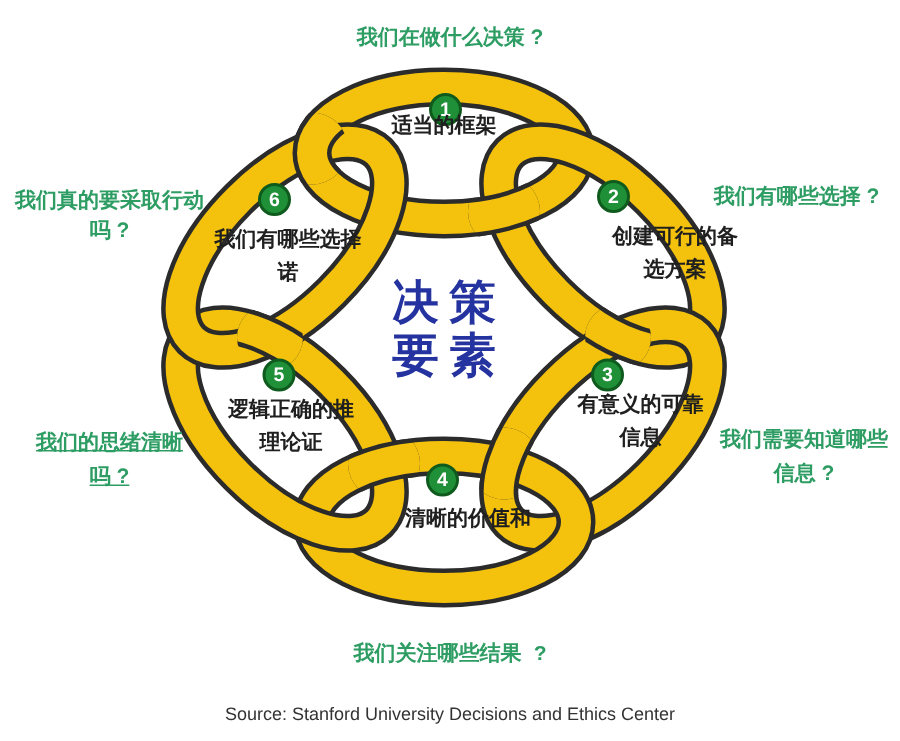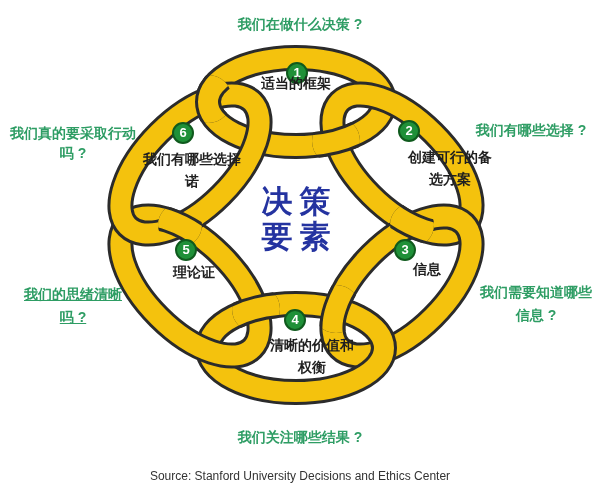--- a/index.html
+++ b/index.html
@@ -33,21 +33,21 @@
   .i3{left:377px;top:258px;width:100px;}
   .i4{left:256px;top:334px;width:112px;}
   .i5{left:139px;top:261px;width:110px;}
   .i6{left:136px;top:148px;width:112px;}
   .item span, .q span{display:block;text-align:center;}
   
   .q{font-size:14px;font-weight:bold;color:#2E9D64;line-height:21px;}
   .q-top{left:150px;top:14px;width:300px;text-align:center;}
   .q-right-top{left:464px;top:120px;width:134px;}
   .q-right-bottom{left:472px;top:281px;width:128px;line-height:23px;}
-  .q-bottom{left:150px;top:427px;width:300px;text-align:center;}
+  .q-bottom{left:150px;top:427px;width:300px;text-align:center;font-family:Liberation Mono, monospace;}
   .q-left-top{left:7px;top:123px;width:132px;line-height:20px;}
   .q-left-bottom{left:11px;top:283px;width:124px;line-height:23px;text-decoration:underline;}
   .source{left:0;top:469px;width:600px;text-align:center;font-size:12px;color:#333333;}
 </style>
 </head>
 <body>
 
 <div class="stage">
 
   <svg width="600" height="494" viewBox="0 0 600 494" aria-hidden="true">
@@ -130,27 +130,28 @@
   <div class="abs badge b6">6</div>
 
   <div class="abs item i1">
     <span>适当的框架</span>
   </div>
   <div class="abs item i2">
     <span>创建可行的备</span>
     <span>选方案</span>
   </div>
   <div class="abs item i3">
+    <span>有意义的可靠</span>
     <span>信息</span>
   </div>
   <div class="abs item i4">
     <span>清晰的价值和</span>
-    <span>权衡</span>
   </div>
   <div class="abs item i5">
+    <span>逻辑正确的推</span>
     <span>理论证</span>
   </div>
   <div class="abs item i6">
     <span>我们有哪些选择</span>
     <span>诺</span>
   </div>
 
   <div class="abs q q-top">
     <span>我们在做什么决策 ?</span>
   </div>

